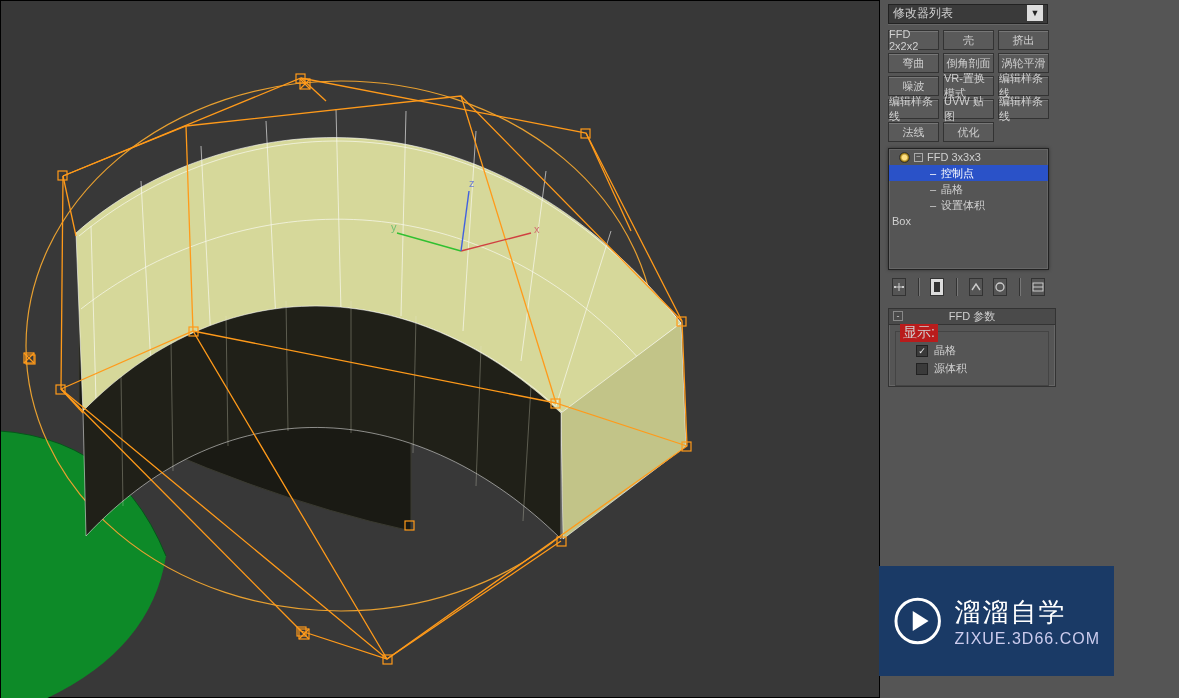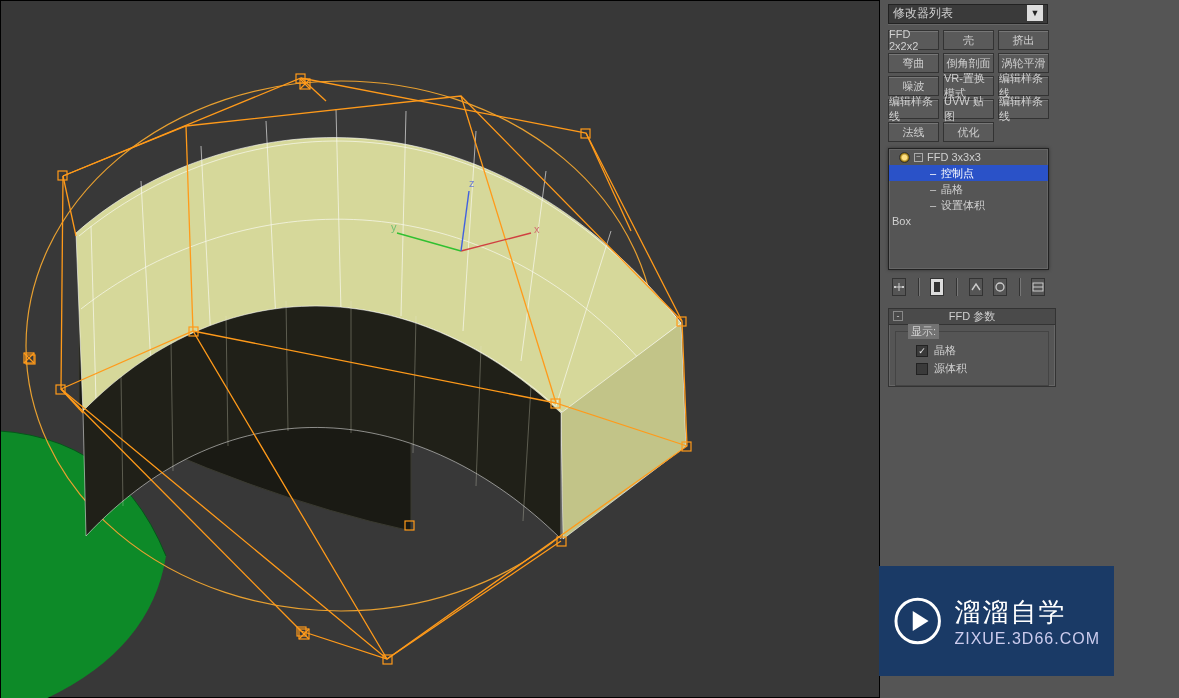--- a/index.html
+++ b/index.html
@@ -143,23 +143,23 @@
     display:flex;align-items:center;justify-content:center;
     font-size:9px;
   }
   .group-box {
     margin: 6px 6px 0 6px;
     border: 1px solid #444;
     padding: 8px 6px 6px 6px;
     position: relative;
   }
   .group-title {
-    position: absolute; top: -8px; left: 12px;
-    background: #737373; padding: 0 3px;
-    font-size: 11px;
+    position: absolute; top: -8px; left: 4px;
+    background: #b91c1c; padding: 0 3px;
+    font-size: 14px;
   }
   .checkrow, .radiorow {
     display:flex; align-items:center; gap:6px;
     font-size: 11px;
     margin: 3px 0 3px 14px;
   }
   .cb {
     width: 12px; height: 12px;
     background: #3a3a3a;
     border: 1px solid #222;

